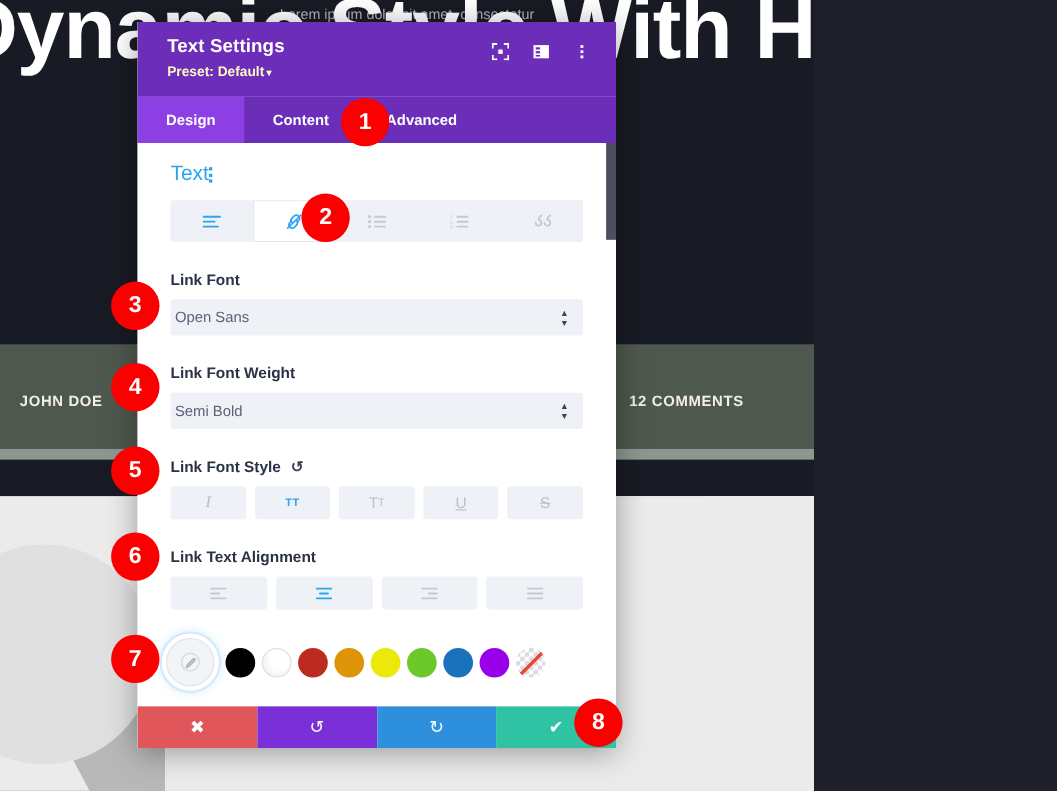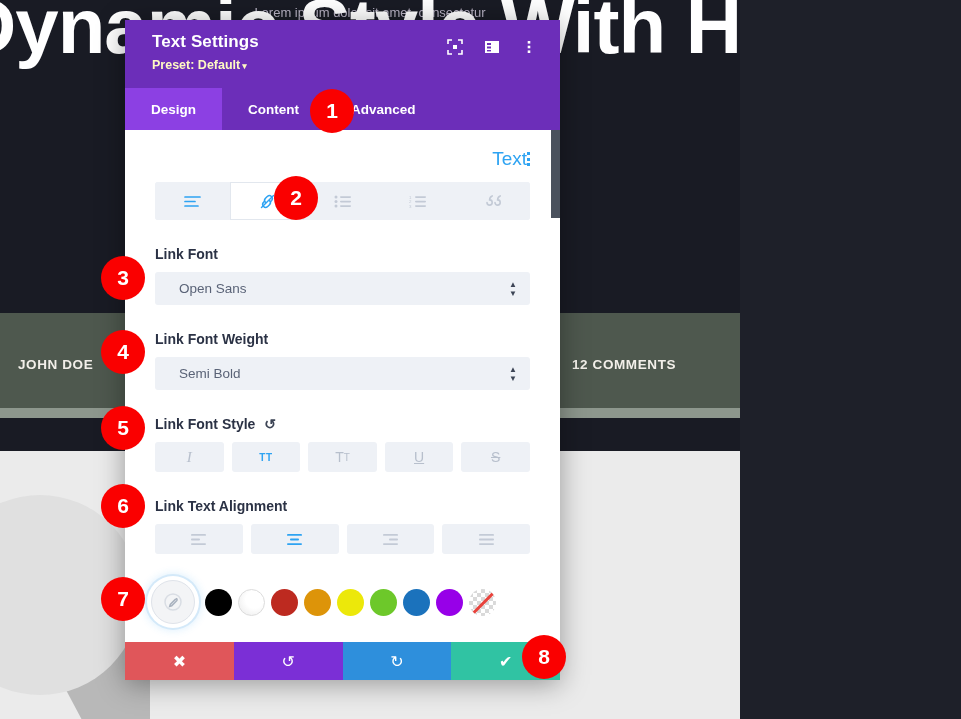--- a/index.html
+++ b/index.html
@@ -125,21 +125,21 @@
   .scroll-track {
     position: absolute; right: 0; top: 0; width: 9px; height: 100%;
     background: transparent;
   }
   .scroll-thumb {
     position: absolute; right: 0; top: 0; width: 9px; height: 88px;
     background: #4a515d; cursor: pointer;
   }
 
   .section-head {
-    display: flex; align-items: center; justify-content: flex-end;
+    display: flex; align-items: center; justify-content: flex-start;
     padding: 18px 0 12px 0;
   }
   .section-title { color: #2ea3f2; font-size: 19px; }
   .vdots { display: flex; flex-direction: column; gap: 2.5px; cursor: pointer; }
   .vdots i { width: 3px; height: 3px; background: #2ea3f2; display: block; }
 
   
   .icon-tabs { display: flex; gap: 1px; background: #eef1f6; border-radius: 3px; overflow: hidden; }
   .icon-tab {
     flex: 1; height: 38px; background: #eef1f6;
@@ -153,21 +153,21 @@
     color: #2b3245; font-size: 14px; font-weight: 700;
     margin-bottom: 10px; display: flex; align-items: center; gap: 9px;
   }
   .reset-icon {
     display: inline-flex; align-items: center; justify-content: center;
     color: #3c4455; font-size: 14px; cursor: pointer;
   }
 
   .select-box {
     height: 33px; background: #eef1f6; border-radius: 3px;
-    display: flex; align-items: center; padding: 0 24px;
+    display: flex; align-items: center; padding: 0 4px;
     color: #5a6377; font-size: 13.5px; cursor: pointer;
     position: relative;
   }
   .select-arrows {
     position: absolute; right: 13px; top: 50%; transform: translateY(-50%);
     display: flex; flex-direction: column; gap: 2px; color: #3c4455;
     font-size: 8px; line-height: 7px;
   }
 
   .btn-row { display: flex; gap: 8px; }

